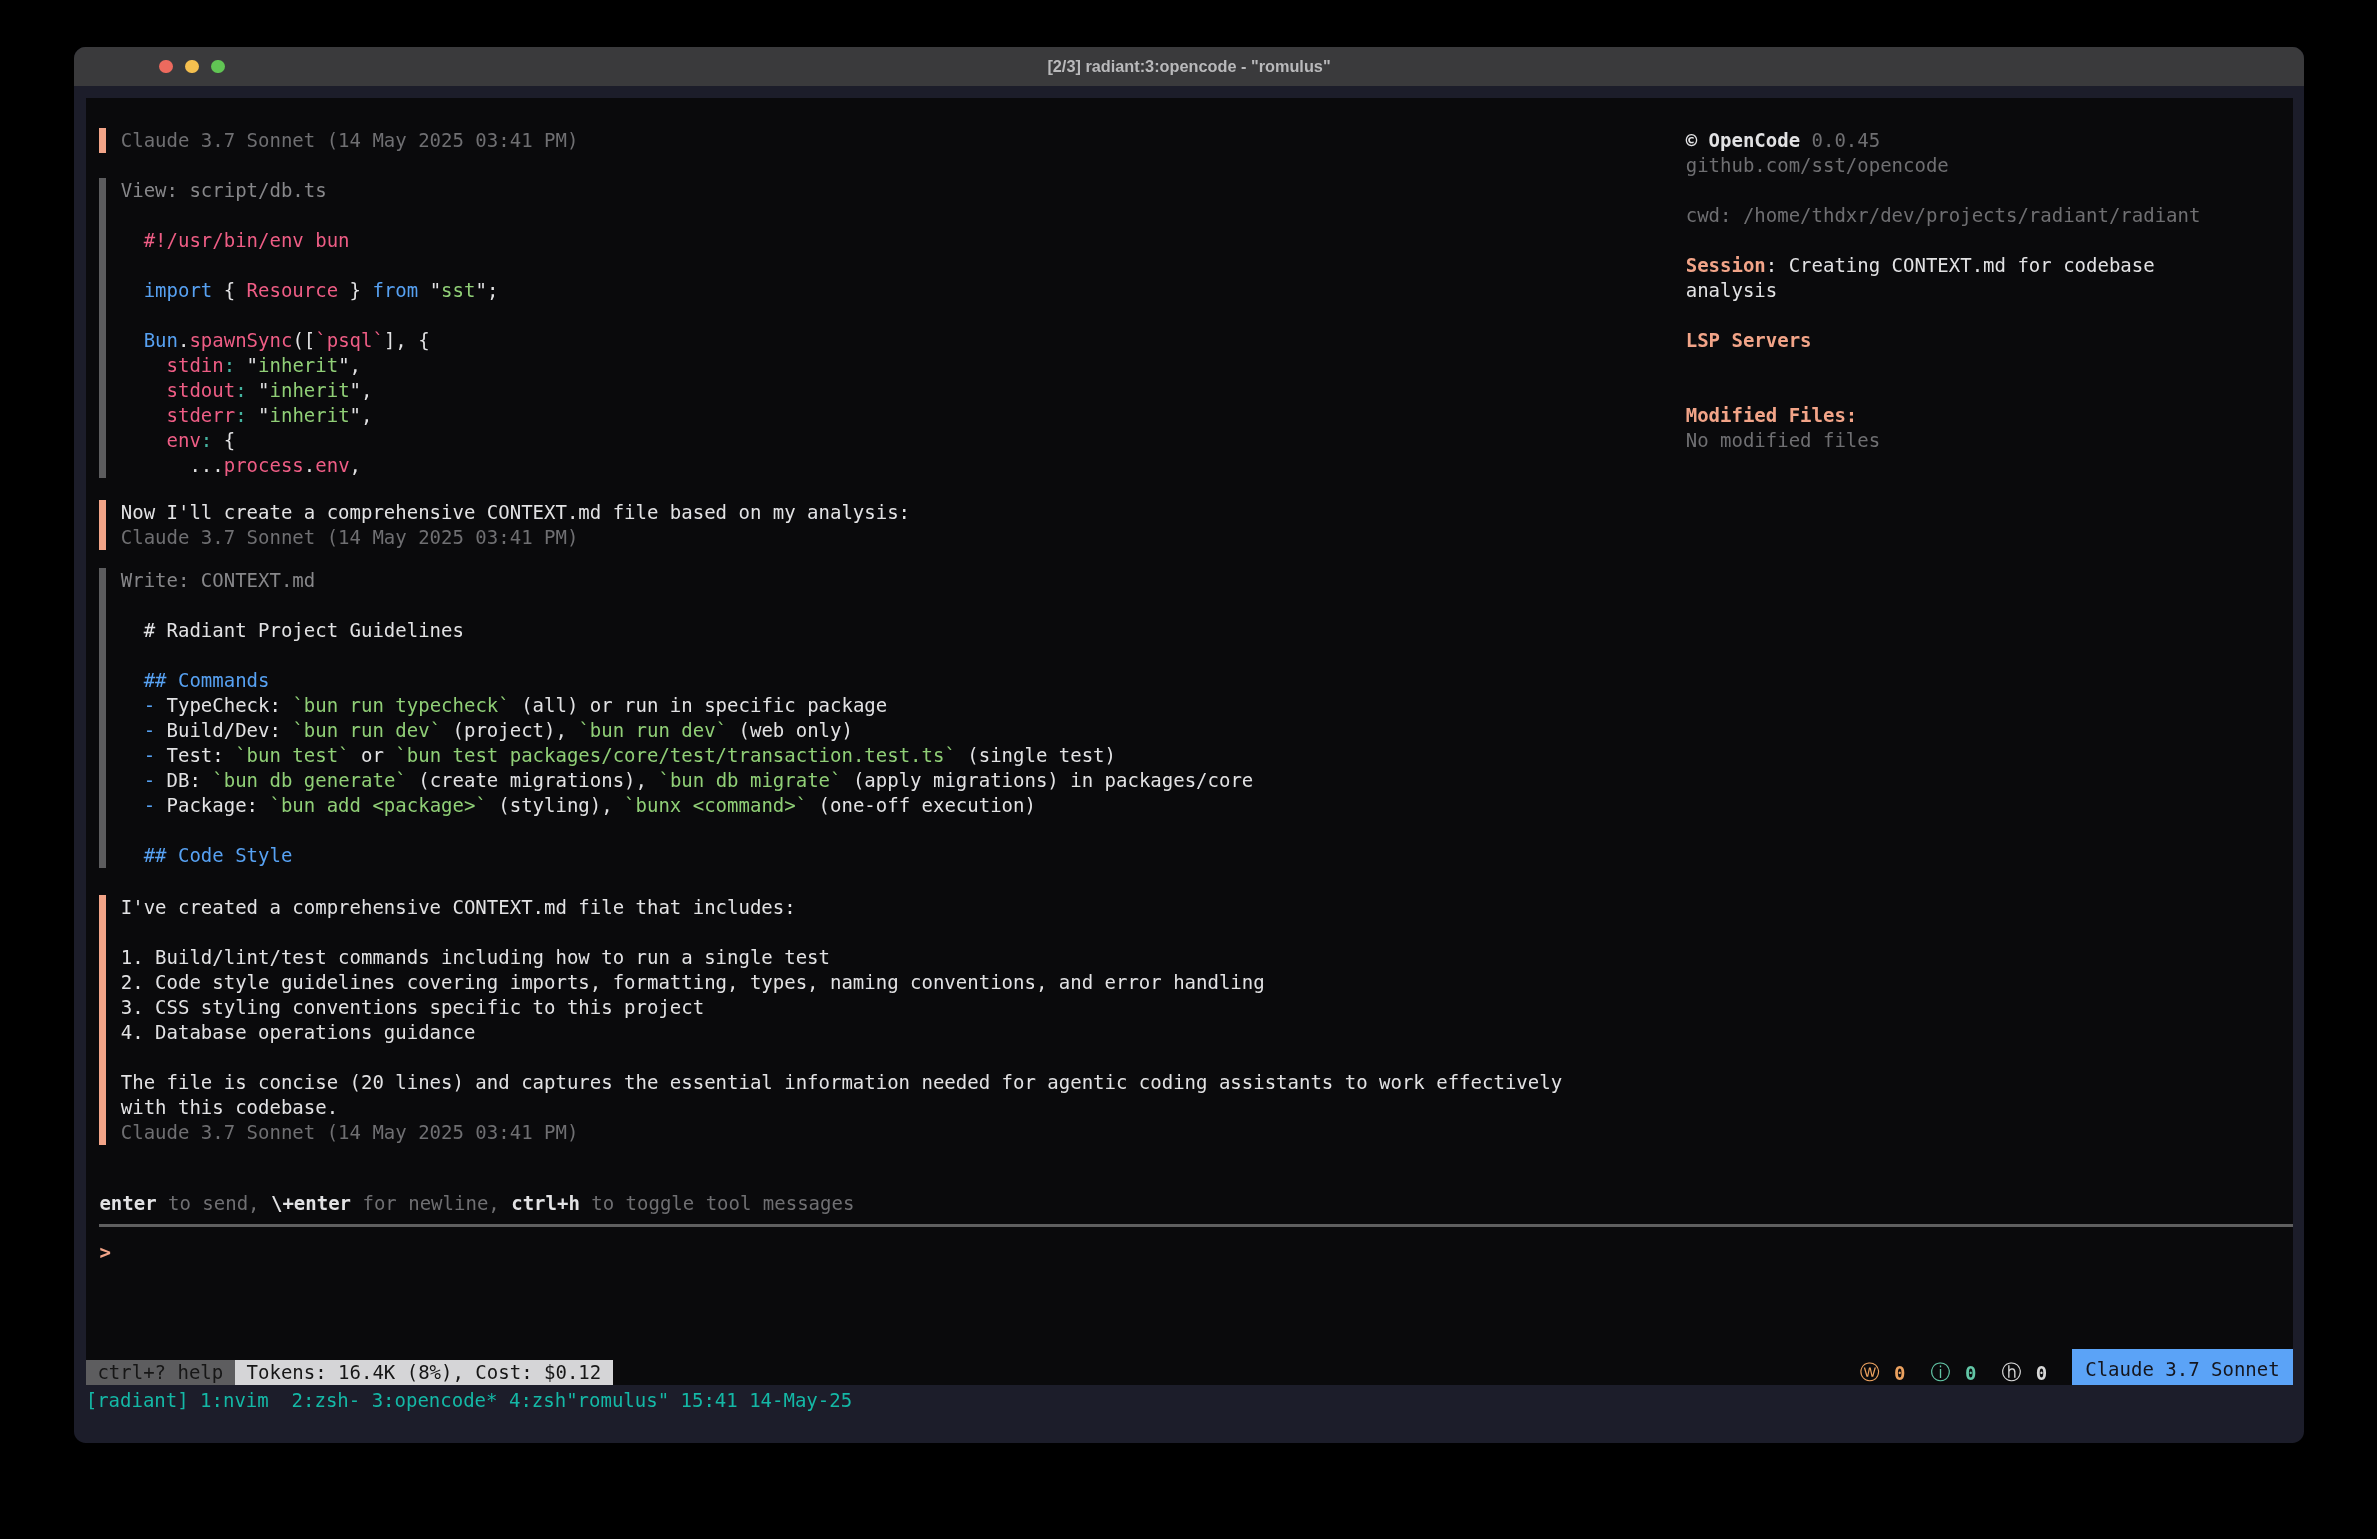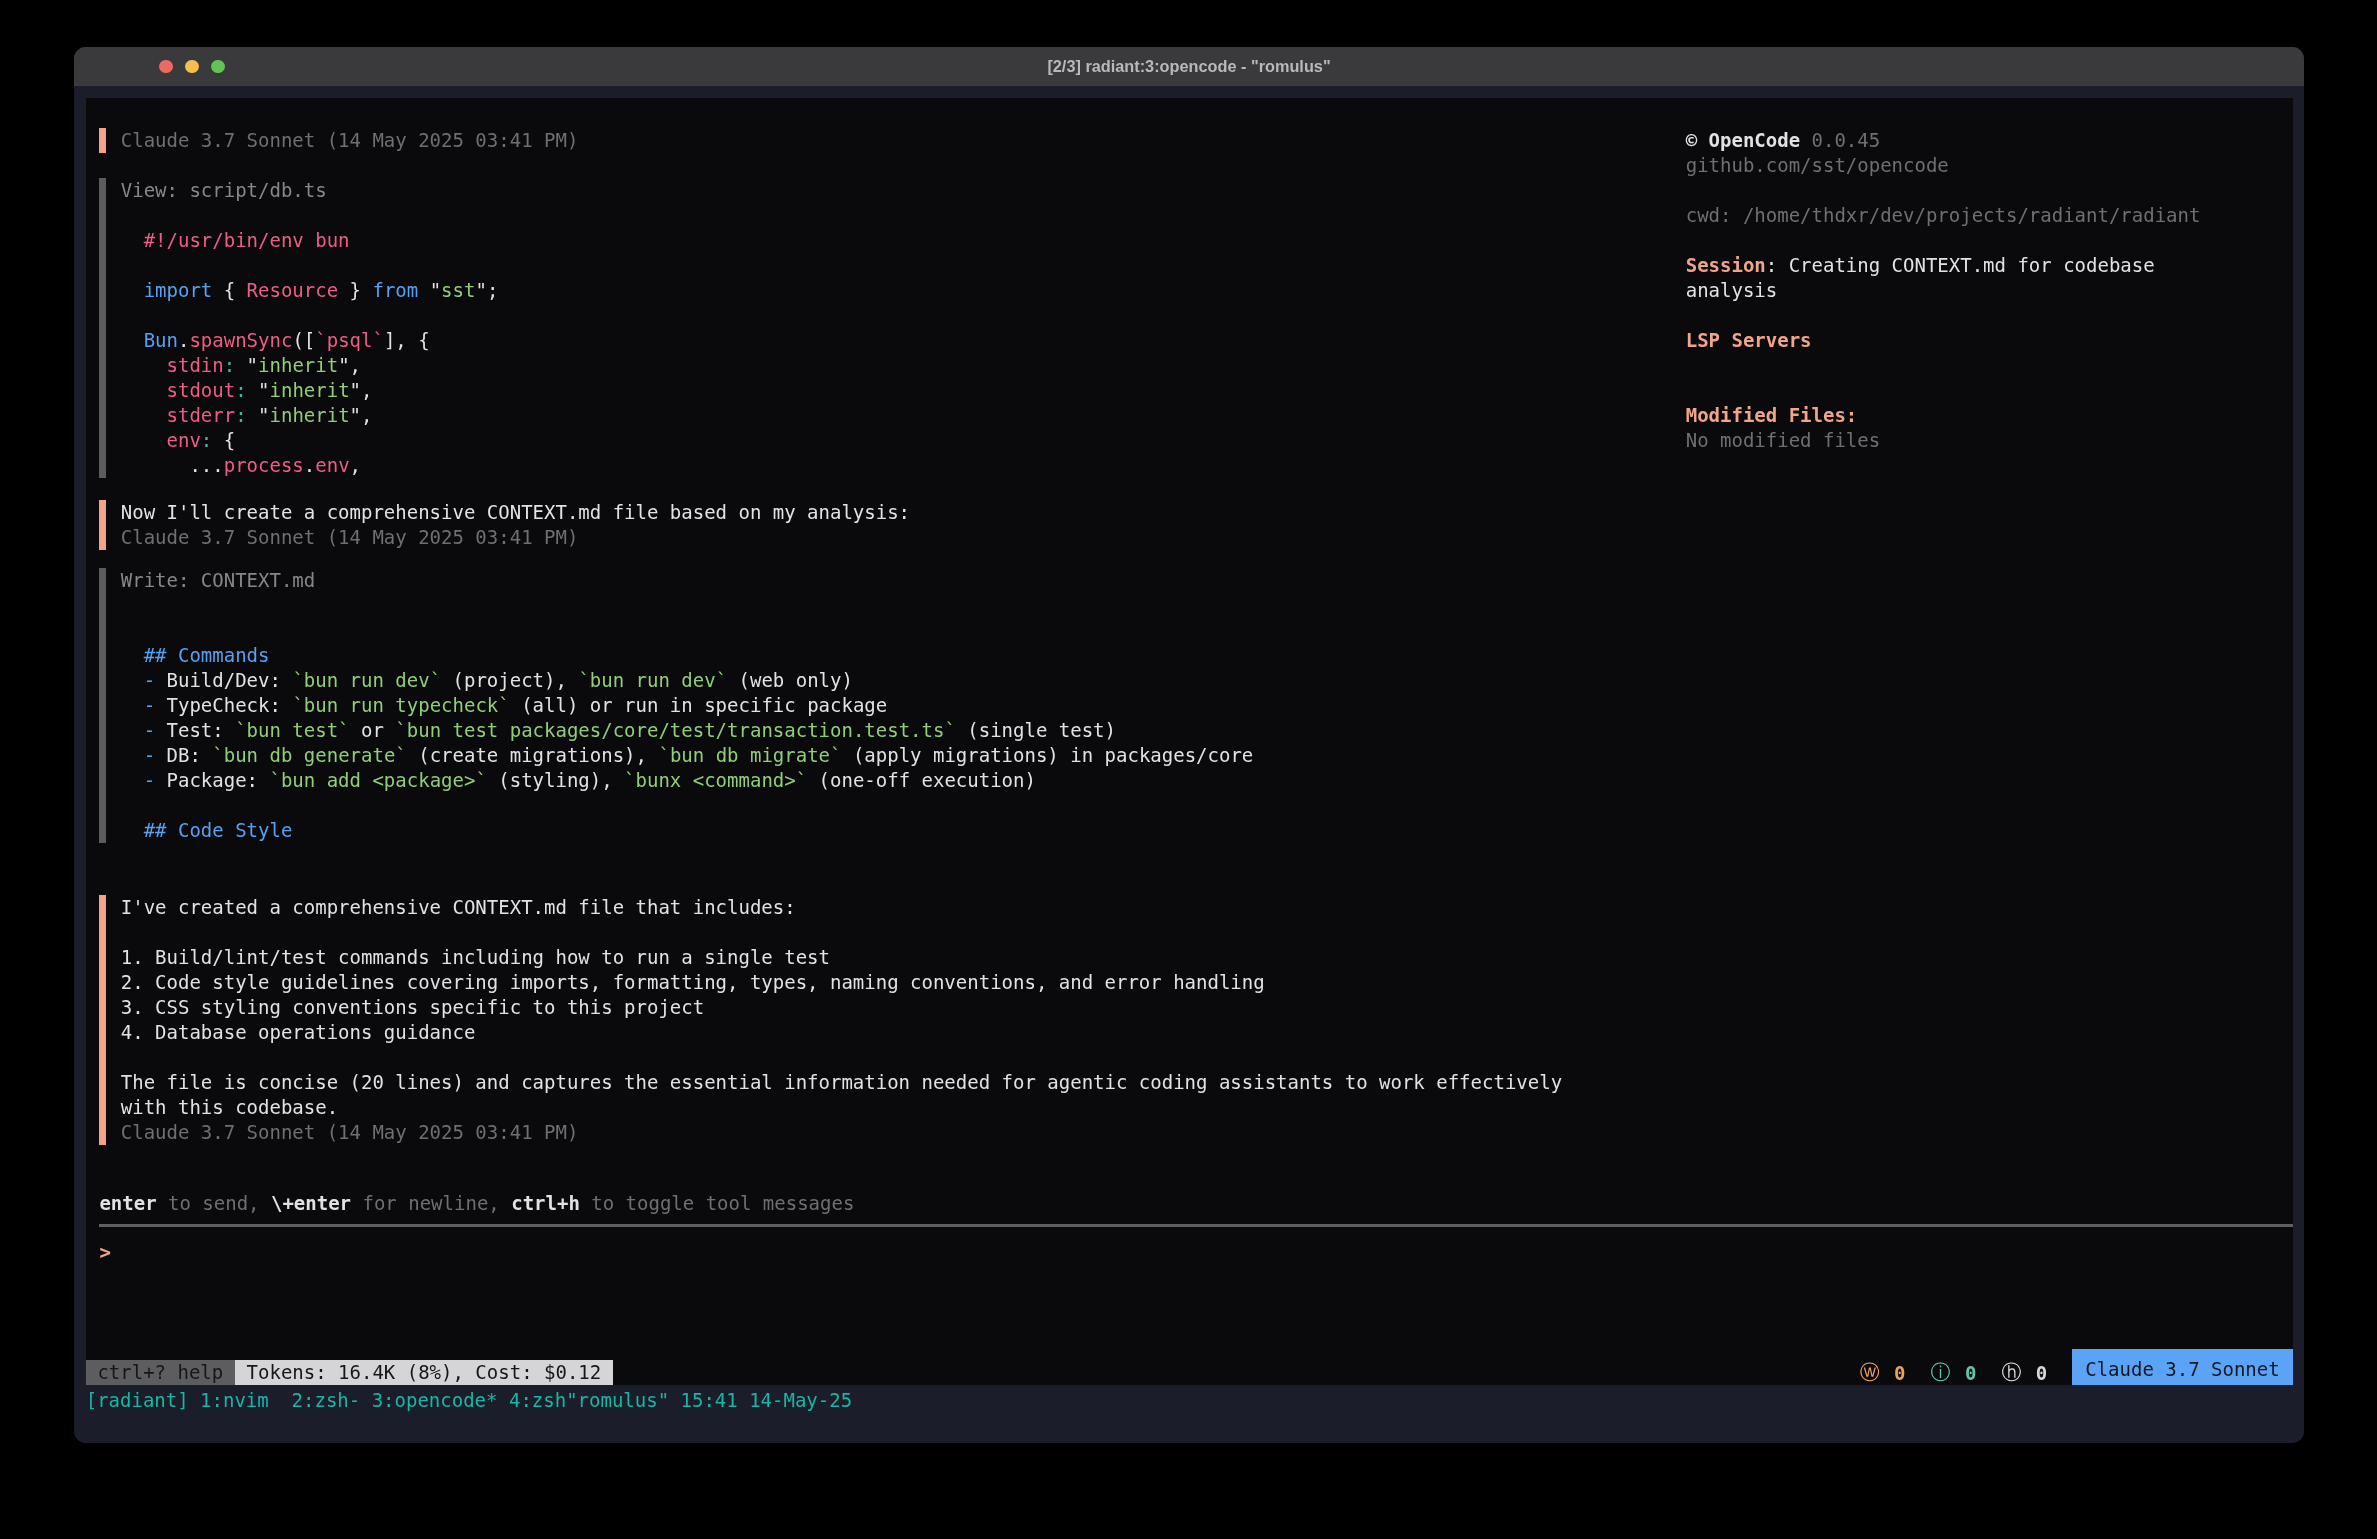--- a/index.html
+++ b/index.html
@@ -71,24 +71,25 @@
             <div class="line"><span class="seg-pink">    env</span><span class="seg-teal">:</span><span class="seg-text"> {</span></div>
             <div class="line"><span class="seg-text">      ...</span><span class="seg-pink">process</span><span class="seg-text">.</span><span class="seg-pink">env</span><span class="seg-text">,</span></div>
           </div>
           <div class="block accent-orange" style="top: 402px;">
             <div class="line"><span class="seg-text">Now I'll create a comprehensive CONTEXT.md file based on my analysis:</span></div>
             <div class="line"><span class="seg-muted">Claude 3.7 Sonnet (14 May 2025 03:41 PM)</span></div>
           </div>
           <div class="block accent-gray" style="top: 470px;">
             <div class="line"><span class="seg-tool">Write: CONTEXT.md</span></div>
             <div class="line"></div>
+            <div class="line"><span class="seg-text">  # Radiant Project Guidelines</span></div>
             <div class="line"></div>
             <div class="line"><span class="seg-blue">  ## Commands</span></div>
+            <div class="line"><span class="seg-blue">  - </span><span class="seg-text">TypeCheck: </span><span class="seg-green">`bun run typecheck`</span><span class="seg-text"> (all) or run in specific package</span></div>
             <div class="line"><span class="seg-blue">  - </span><span class="seg-text">Build/Dev: </span><span class="seg-green">`bun run dev`</span><span class="seg-text"> (project), </span><span class="seg-green">`bun run dev`</span><span class="seg-text"> (web only)</span></div>
-            <div class="line"><span class="seg-blue">  - </span><span class="seg-text">TypeCheck: </span><span class="seg-green">`bun run typecheck`</span><span class="seg-text"> (all) or run in specific package</span></div>
             <div class="line"><span class="seg-blue">  - </span><span class="seg-text">Test: </span><span class="seg-green">`bun test`</span><span class="seg-text"> or </span><span class="seg-green">`bun test packages/core/test/transaction.test.ts`</span><span class="seg-text"> (single test)</span></div>
             <div class="line"><span class="seg-blue">  - </span><span class="seg-text">DB: </span><span class="seg-green">`bun db generate`</span><span class="seg-text"> (create migrations), </span><span class="seg-green">`bun db migrate`</span><span class="seg-text"> (apply migrations) in packages/core</span></div>
             <div class="line"><span class="seg-blue">  - </span><span class="seg-text">Package: </span><span class="seg-green">`bun add &lt;package&gt;`</span><span class="seg-text"> (styling), </span><span class="seg-green">`bunx &lt;command&gt;`</span><span class="seg-text"> (one-off execution)</span></div>
             <div class="line"></div>
             <div class="line"><span class="seg-blue">  ## Code Style</span></div>
           </div>
           <div class="block accent-orange" style="top: 797px;">
             <div class="line"><span class="seg-text">I've created a comprehensive CONTEXT.md file that includes:</span></div>
             <div class="line"></div>
             <div class="line"><span class="seg-text">1. Build/lint/test commands including how to run a single test</span></div>

